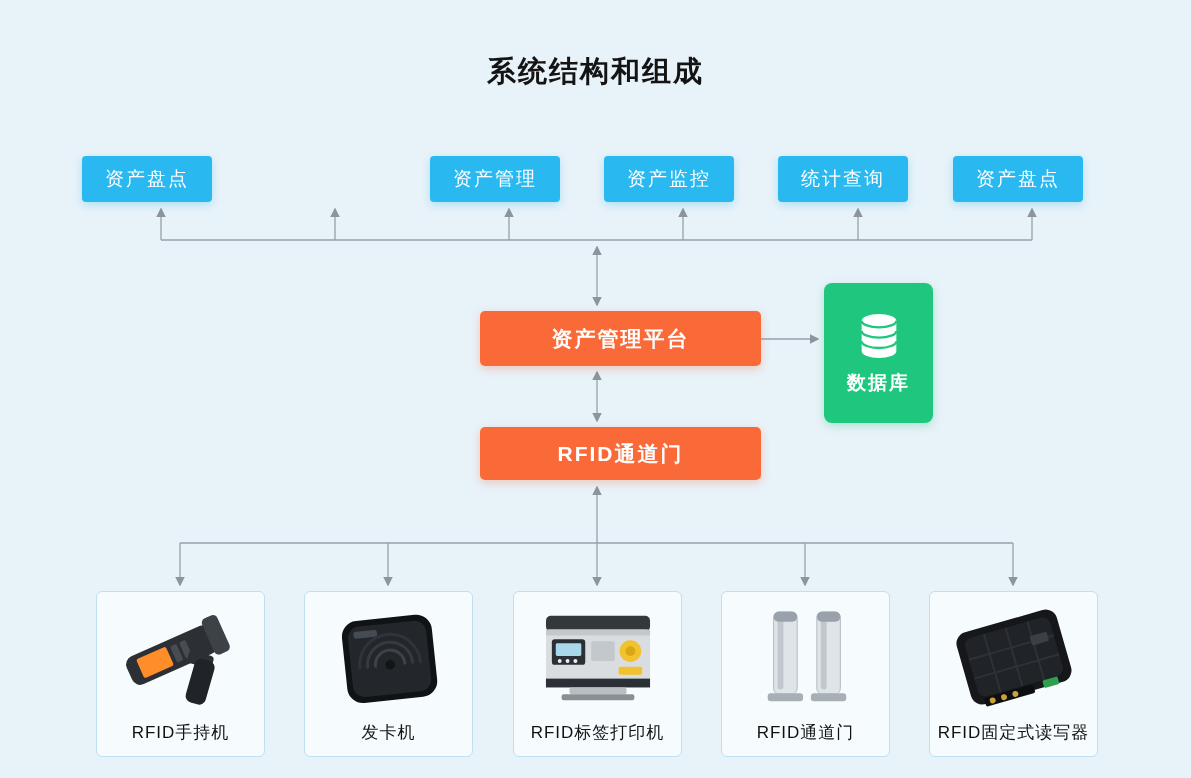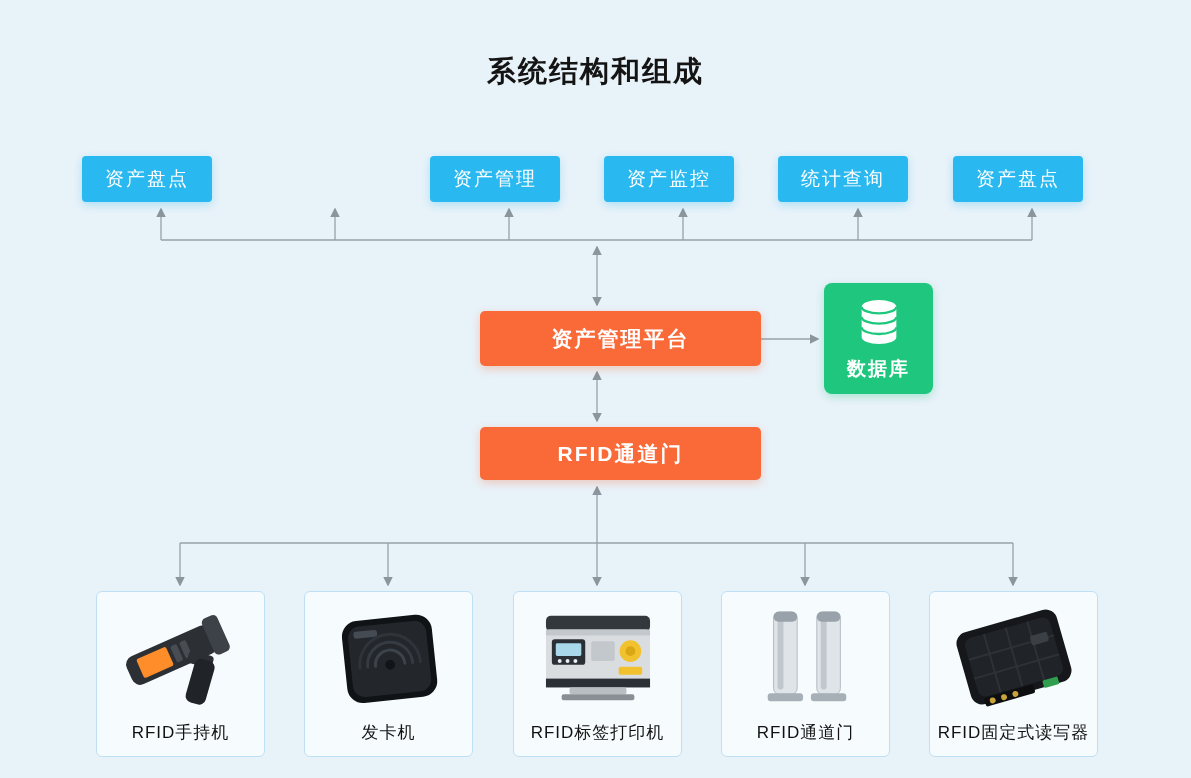--- a/index.html
+++ b/index.html
@@ -70,21 +70,21 @@
     letter-spacing: 2px;
     box-shadow: 0 3px 8px rgba(250,106,56,0.30);
   }
   .platform { top: 311px; height: 55px; }
   .middleware { top: 427px; height: 53px; }
   .database-box {
     position: absolute;
     left: 824px;
     top: 283px;
     width: 109px;
-    height: 111px;
+    height: 140px;
     background: #1fc77e;
     border-radius: 8px;
     display: flex;
     flex-direction: column;
     align-items: center;
     justify-content: center;
     color: #ffffff;
     box-shadow: 0 3px 8px rgba(31,199,126,0.30);
   }
   .database-box .db-icon { margin-top: 2px; }

